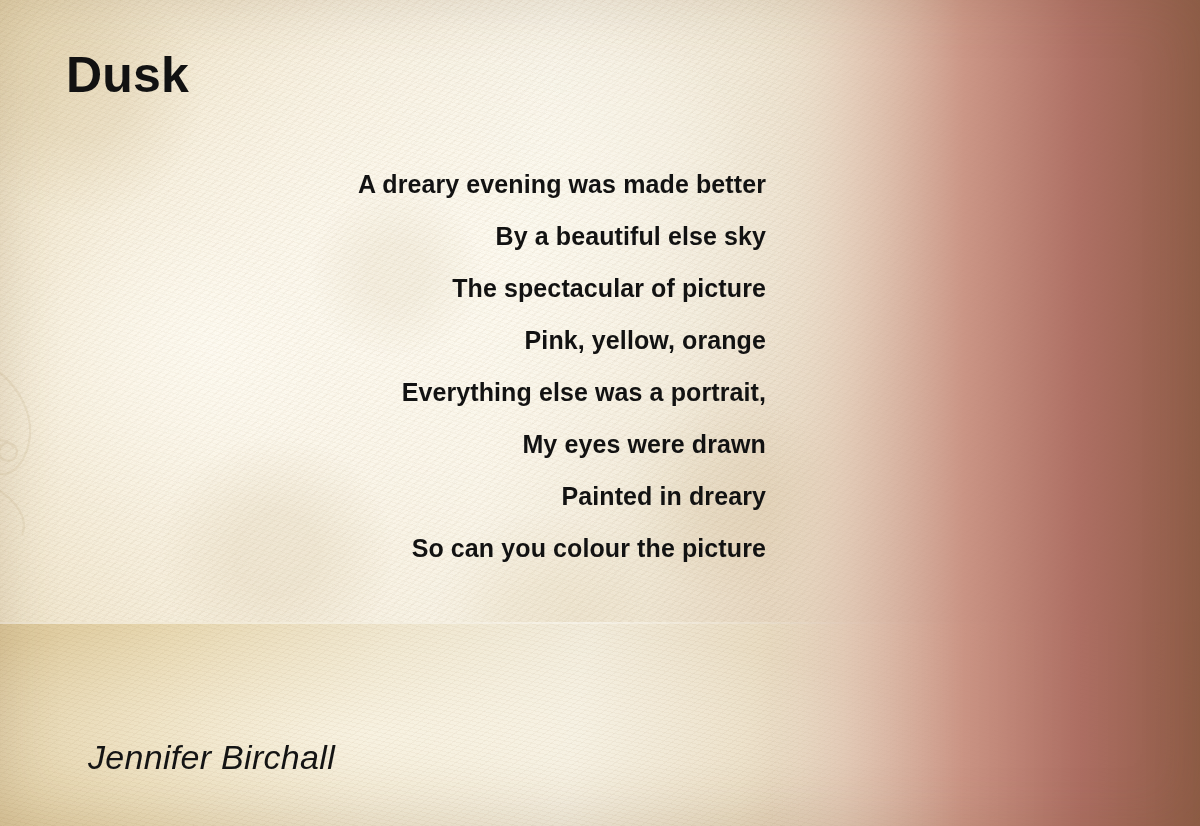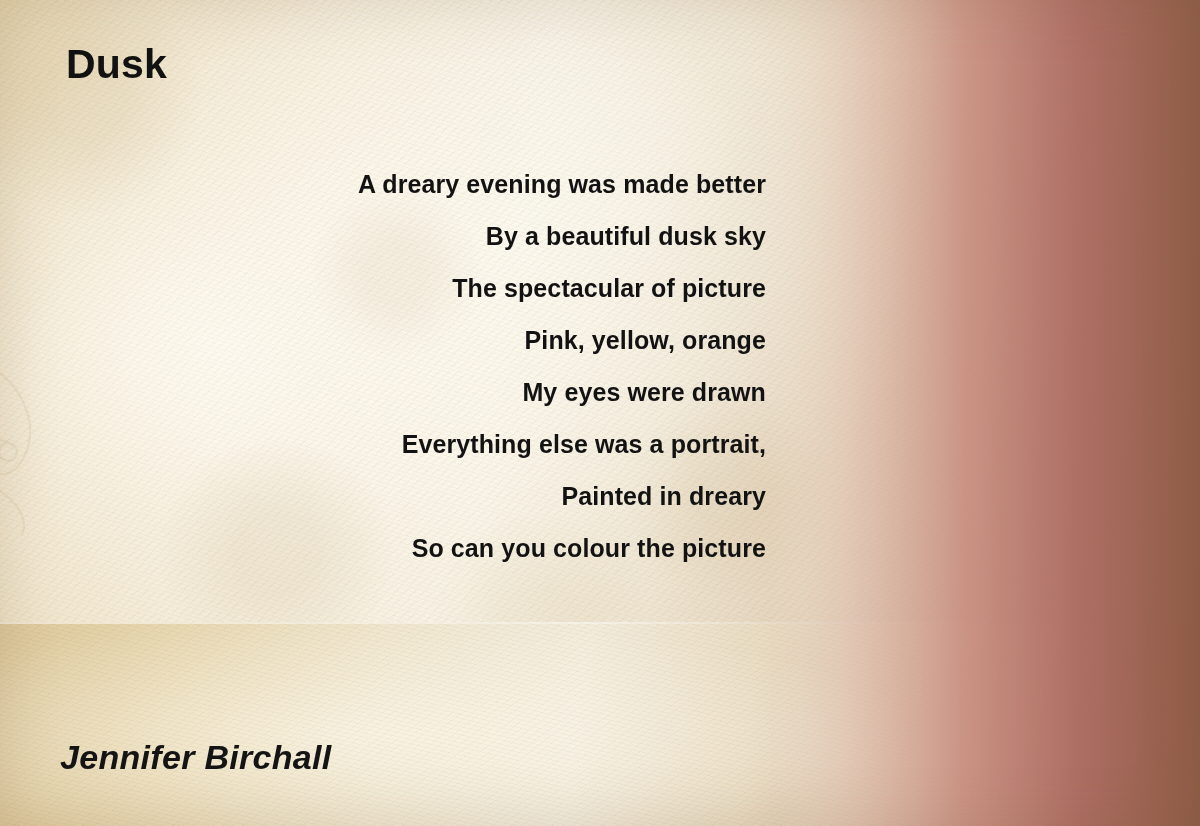--- a/index.html
+++ b/index.html
@@ -103,22 +103,22 @@
     position: absolute;
     left: 0; right: 0; top: 0;
     height: 2px;
     background: linear-gradient(90deg, rgba(255,255,255,0.55) 0%, rgba(255,255,255,0.30) 55%, rgba(150,110,90,0.25) 100%);
   }
 
   
   .poem-title {
     position: absolute;
     left: 66px;
-    top: 44px;
-    font-size: 41px;
+    top: 50px;
+    font-size: 50px;
     font-weight: bold;
     color: #121212;
     letter-spacing: 0.2px;
     line-height: 1;
     white-space: nowrap;
   }
   .poem-body {
     position: absolute;
     left: 66px;
     top: 158px;
@@ -129,25 +129,25 @@
     font-size: 25px;
     font-weight: bold;
     color: #121212;
     line-height: 52px;
     height: 52px;
     white-space: nowrap;
     letter-spacing: 0.1px;
   }
   .author-name {
     position: absolute;
-    left: 60px;
+    left: 88px;
     top: 738px;
     font-size: 34px;
     font-style: italic;
-    font-weight: bold;
+    font-weight: normal;
     color: #141414;
     letter-spacing: 0.3px;
     white-space: nowrap;
   }
 
   
   .vignette {
     position: absolute;
     inset: 0;
     pointer-events: none;
@@ -323,25 +323,25 @@
           <circle cx="272" cy="142" r="22" fill="url(#pearlG2)" opacity="0.85"></circle>
         </g>
       </svg>
     </div>
   </div>
 
   <div class="poem-title">Dusk</div>
 
   <div class="poem-body">
     <div class="poem-line">A dreary evening was made better</div>
-    <div class="poem-line">By a beautiful dusk sky</div>
+    <div class="poem-line">By a beautiful else sky</div>
     <div class="poem-line">The spectacular of picture</div>
     <div class="poem-line">Pink, yellow, orange</div>
+    <div class="poem-line">Everything else was a portrait,</div>
     <div class="poem-line">My eyes were drawn</div>
-    <div class="poem-line">Everything else was a portrait,</div>
     <div class="poem-line">Painted in dreary</div>
     <div class="poem-line">So can you colour the picture</div>
   </div>
 
   <div class="author-name">Jennifer Birchall</div>
 
   <div class="vignette"></div>
 </div>
 
 </body></html>

